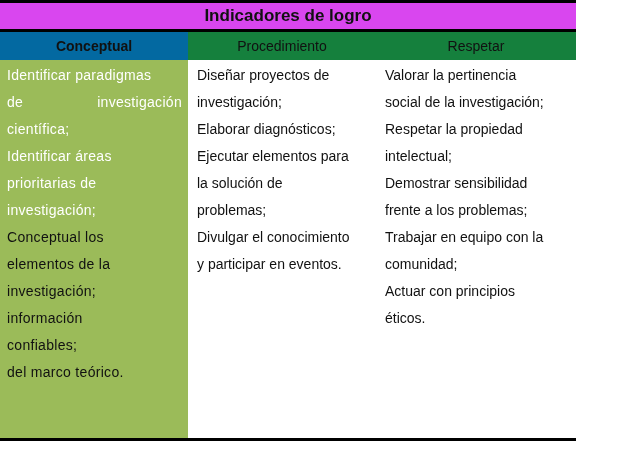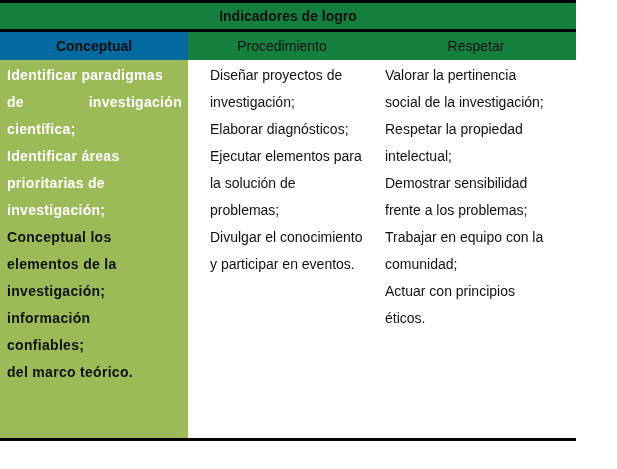--- a/index.html
+++ b/index.html
@@ -20,26 +20,26 @@
       top: 0;
       width: 576px;
     }
     .rule {
       height: 3px;
       background: #000000;
       width: 576px;
     }
     .title-band {
       height: 26px;
-      background: #15803d;
+      background: #d946ef;
       display: flex;
       align-items: center;
       justify-content: center;
       font-weight: bold;
-      font-size: 14px;
+      font-size: 17px;
       color: #111111;
     }
     .subheader {
       display: flex;
       height: 28px;
     }
     .subheader .cell {
       display: flex;
       align-items: center;
       justify-content: center;
@@ -59,37 +59,37 @@
     .body-row {
       display: flex;
       height: 378px;
     }
     .body-row .col-1 {
       background: #9BBB59;
       padding: 2px 6px 0 7px;
       box-sizing: border-box;
     }
     .body-row .col-2 {
-      padding: 2px 4px 0 22px;
+      padding: 2px 4px 0 9px;
       box-sizing: border-box;
     }
     .body-row .col-3 {
       padding: 2px 4px 12px 9px;
       box-sizing: border-box;
     }
     .line {
       display: block;
       height: 27px;
       line-height: 27px;
       font-size: 14px;
       white-space: nowrap;
       color: #111111;
     }
     .col-1 .line {
-      font-weight: bold;
+      font-weight: normal;
       letter-spacing: 0.3px;
     }
     .line.white { color: #ffffff; }
     .line.justify {
       display: flex;
       justify-content: space-between;
     }
     .bottom-rule {
       height: 3px;
       background: #000000;

